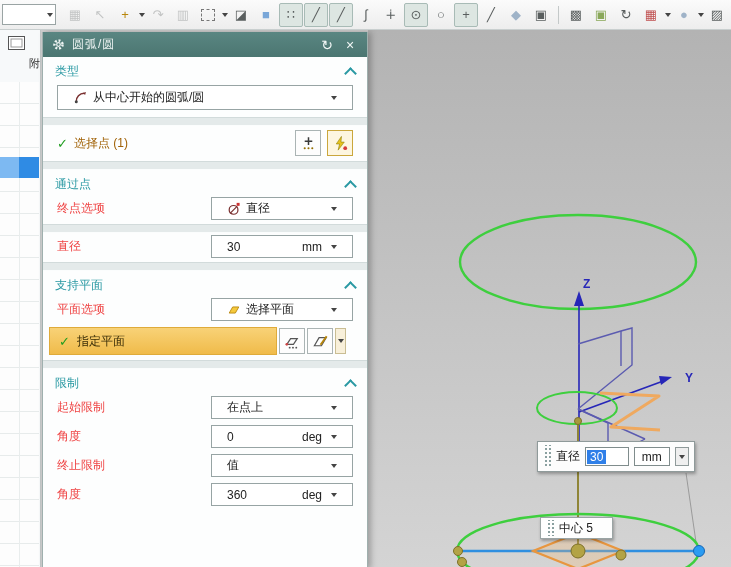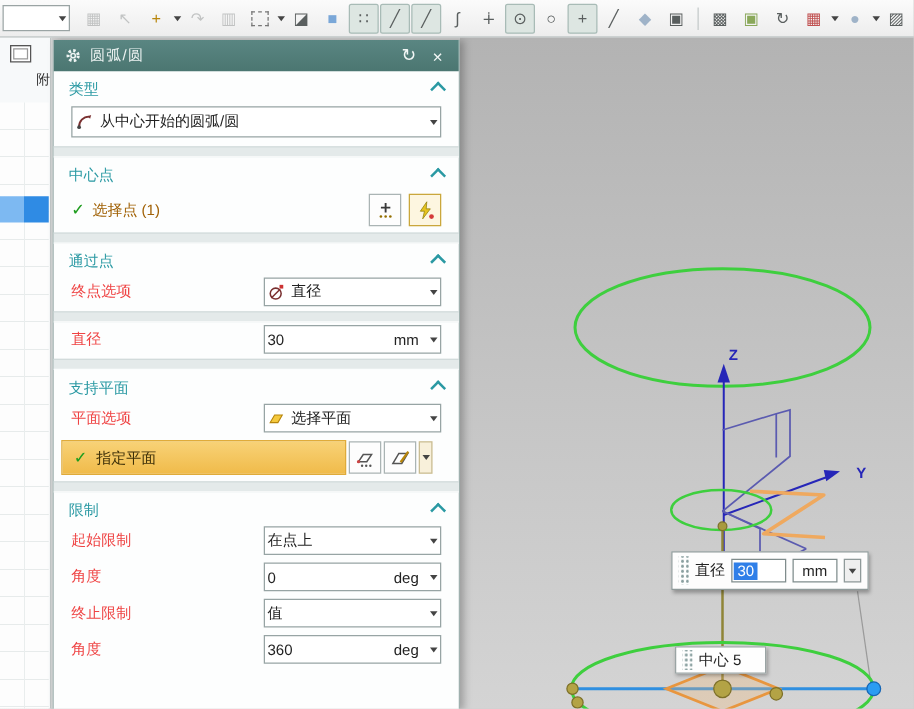--- a/index.html
+++ b/index.html
@@ -65,29 +65,29 @@
     border:1px solid #9fb0ae;border-top:none;
     box-shadow:3px 0 6px rgba(0,0,0,.25);
     z-index:4;display:flex;flex-direction:column;
   }
   .titlebar{
     height:25px;flex:0 0 25px;background:linear-gradient(#5a8682,#4b7671);
     display:flex;align-items:center;gap:7px;padding:0 9px;color:#eef4f3;
   }
   .titlebar .title{flex:1;font-size:12px;letter-spacing:1px}
   .titlebar .tbtn{display:flex;align-items:center;justify-content:center;width:16px;height:16px;font-size:14px;color:#f2f7f6}
-  .sec-h{display:flex;justify-content:space-between;padding:6px 12px 2px;flex:0 0 auto}
+  .sec-h{display:flex;justify-content:space-between;align-items:center;padding:6px 12px 2px;flex:0 0 auto}
   .sec-h .hl{color:#2a99a3;font-size:12px}
   .chev{width:7px;height:7px;border-top:2px solid #2a99a3;border-left:2px solid #2a99a3;transform:rotate(45deg);margin-top:4px}
   .sep{height:7px;background:#e4eaea;border-top:1px solid #d2dbdb;border-bottom:1px solid #fbfdfd;flex:0 0 auto}
   .row{display:flex;align-items:center;padding:2px 14px 4px;flex:0 0 auto}
   .row .lab{font-size:12px;color:#ef4444;flex:1}
   .ctl{
     width:142px;height:23px;box-sizing:border-box;border:1px solid #97a4a4;background:#fff;
-    display:flex;align-items:center;font-size:12px;color:#222;padding:0 2px;gap:5px;
+    display:flex;align-items:center;font-size:12px;color:#222;padding:0 15px;gap:5px;
   }
   .ctl .sp{flex:1}
   .ctl .unit{color:#222;margin-right:4px}
   .ctl-wide{width:auto;margin:3px 14px 7px;height:25px}
   .checkmark{color:#1f9d1f;font-weight:bold;font-size:13px}
   .selrow{display:flex;align-items:center;gap:6px;padding:4px 14px 5px}
   .selrow .lab{font-size:12px;color:#a16207}
   .sqbtn{
     width:26px;height:26px;box-sizing:border-box;border:1px solid #aab4b4;background:#fdfdfd;
     display:flex;align-items:center;justify-content:center;flex:0 0 auto;
@@ -318,24 +318,20 @@
       <path d="M3.5 12.5 A8.5 8.5 0 0 1 12 3.5" fill="none" stroke="#7a3030" stroke-width="1.6"></path>
       <circle cx="3.5" cy="12.5" r="1.6" fill="#444"></circle>
       <polygon points="13.8,2.2 10.6,3.1 12.9,5.4" fill="#7a3030"></polygon>
     </svg>
     <span>从中心开始的圆弧/圆</span>
     <span class="sp"></span>
       <span class="caret"></span>
   </div>
   <div class="sep"></div>
 
-  <div class="sec-h">
-    <span class="hl">中心点</span>
-    <span class="chev"></span>
-  </div>
   <div class="selrow">
     <span class="checkmark">✓</span>
     <span class="lab">选择点 (1)</span>
     <span style="flex:1"></span>
     <div class="sqbtn">
       <svg class="icon-svg" width="17" height="17" viewBox="0 0 18 18">
         <path d="M9 2.5v8M5 6.5h8" stroke="#3a3a3a" stroke-width="1.6" fill="none"></path>
         <circle cx="5" cy="14" r="1.1" fill="#946f00"></circle>
           <circle cx="9" cy="14" r="1.1" fill="#946f00"></circle>
           <circle cx="13" cy="14" r="1.1" fill="#946f00"></circle>

